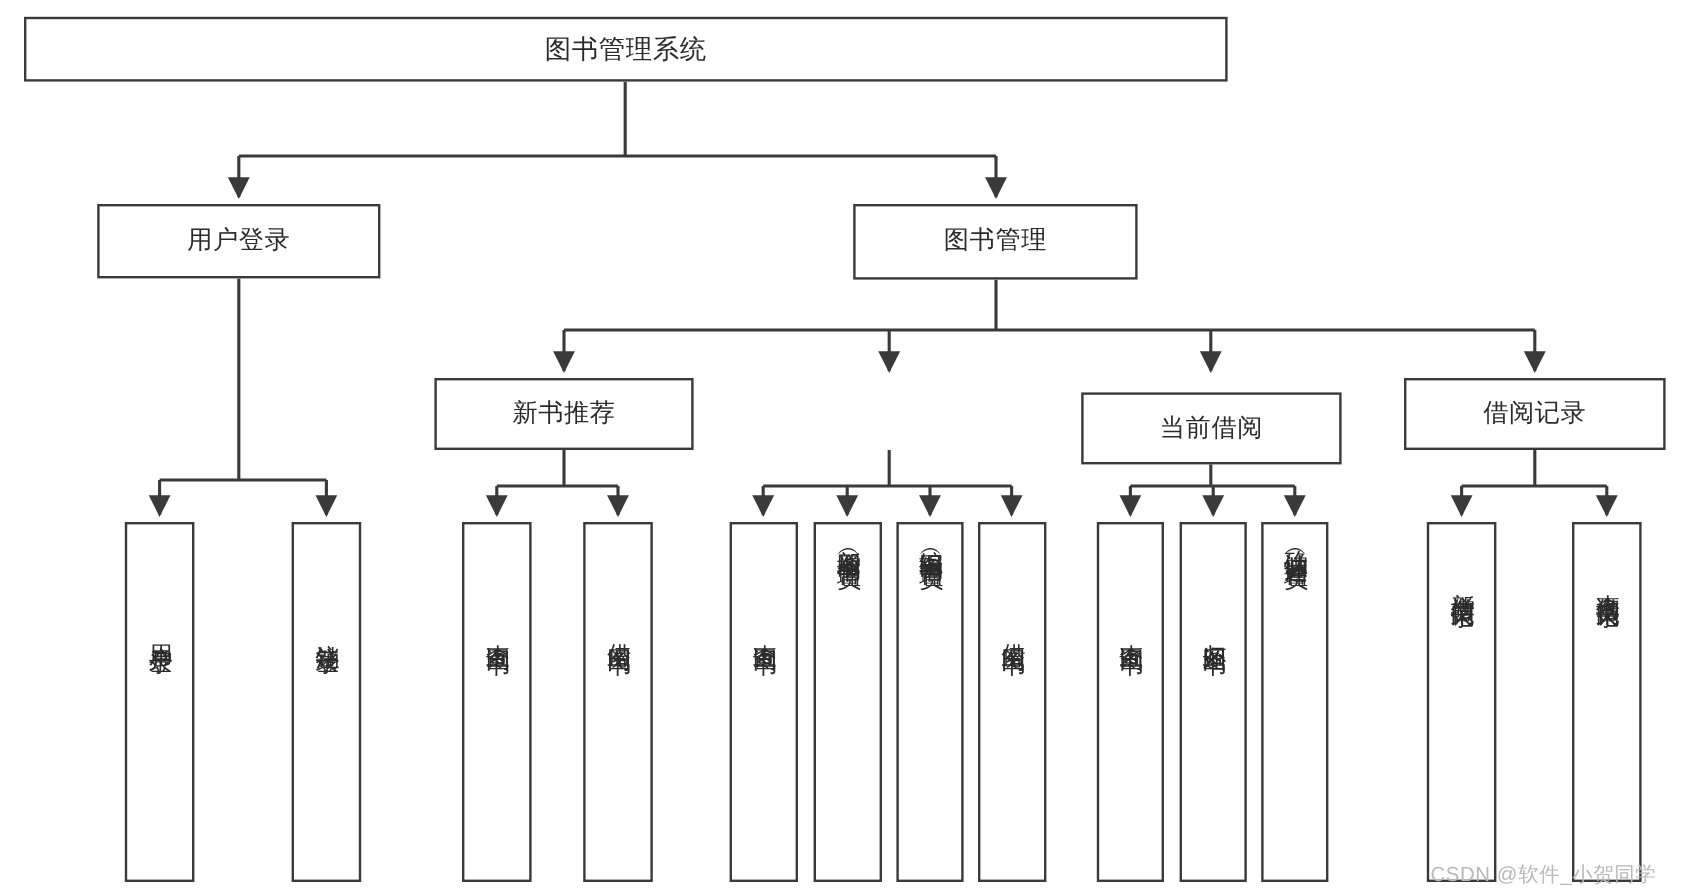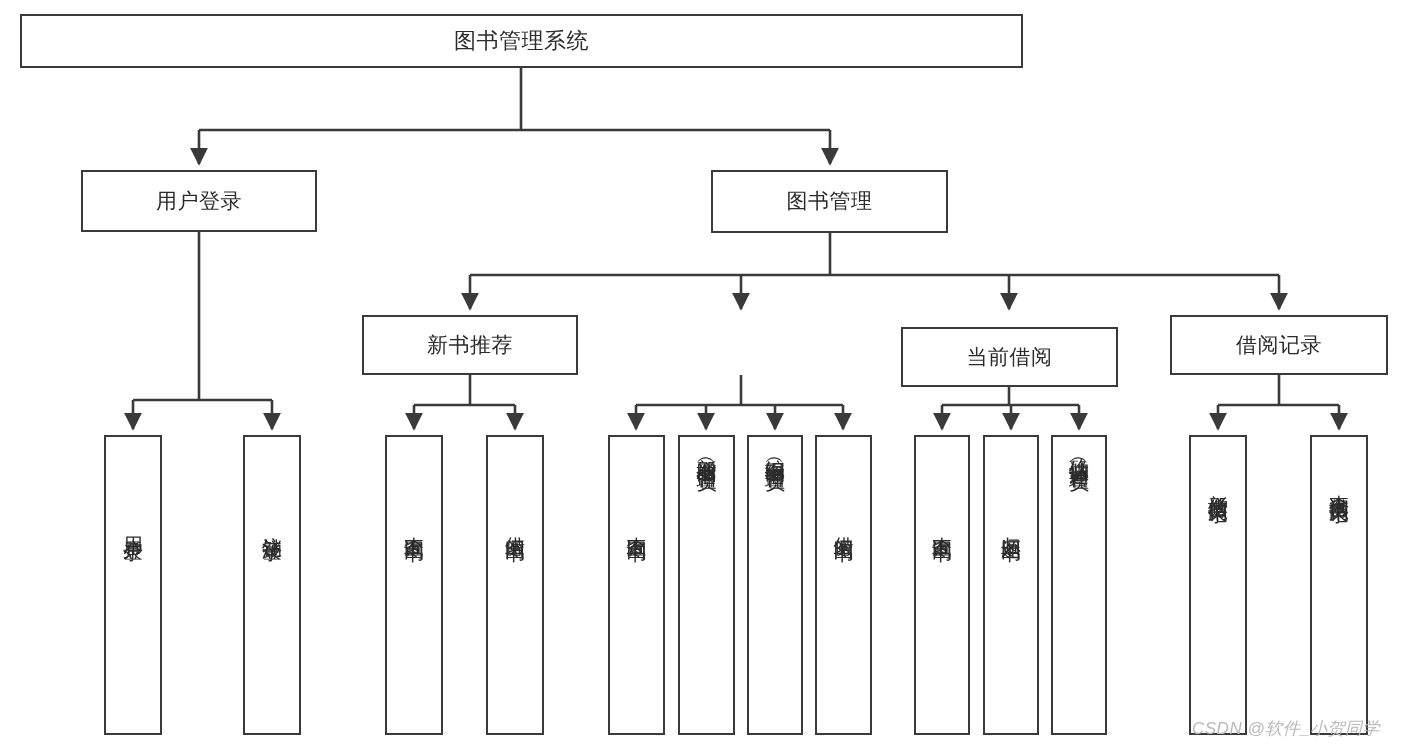--- a/index.html
+++ b/index.html
@@ -191,15 +191,15 @@
     <span class="label">确认归还（管理员）</span>
   </div>
 
   <div class="node vert midlow" style="left:1189px; top:435px; width:58px; height:300px;">
     <span class="label">新增借阅记录</span>
   </div>
   <div class="node vert midlow" style="left:1310px; top:435px; width:58px; height:300px;">
     <span class="label">查询借阅记录</span>
   </div>
 
-  <div class="watermark" style="left:1192px; top:717px;font-style:italic;">CSDN @软件_小贺同学</div>
+  <div class="watermark" style="left:1192px; top:717px;">CSDN @软件_小贺同学</div>
 
 </div>
 
 </body></html>

